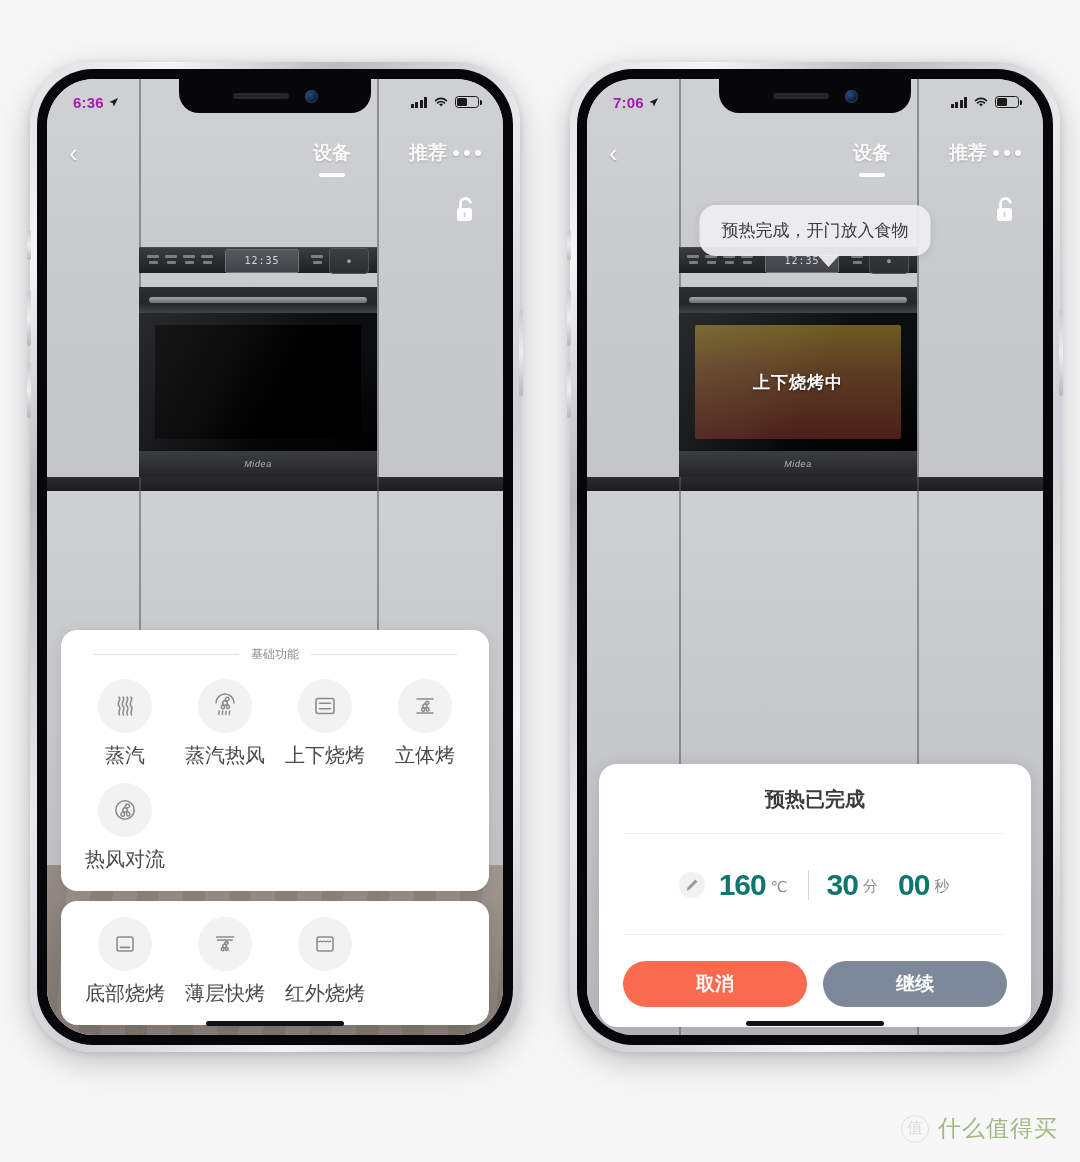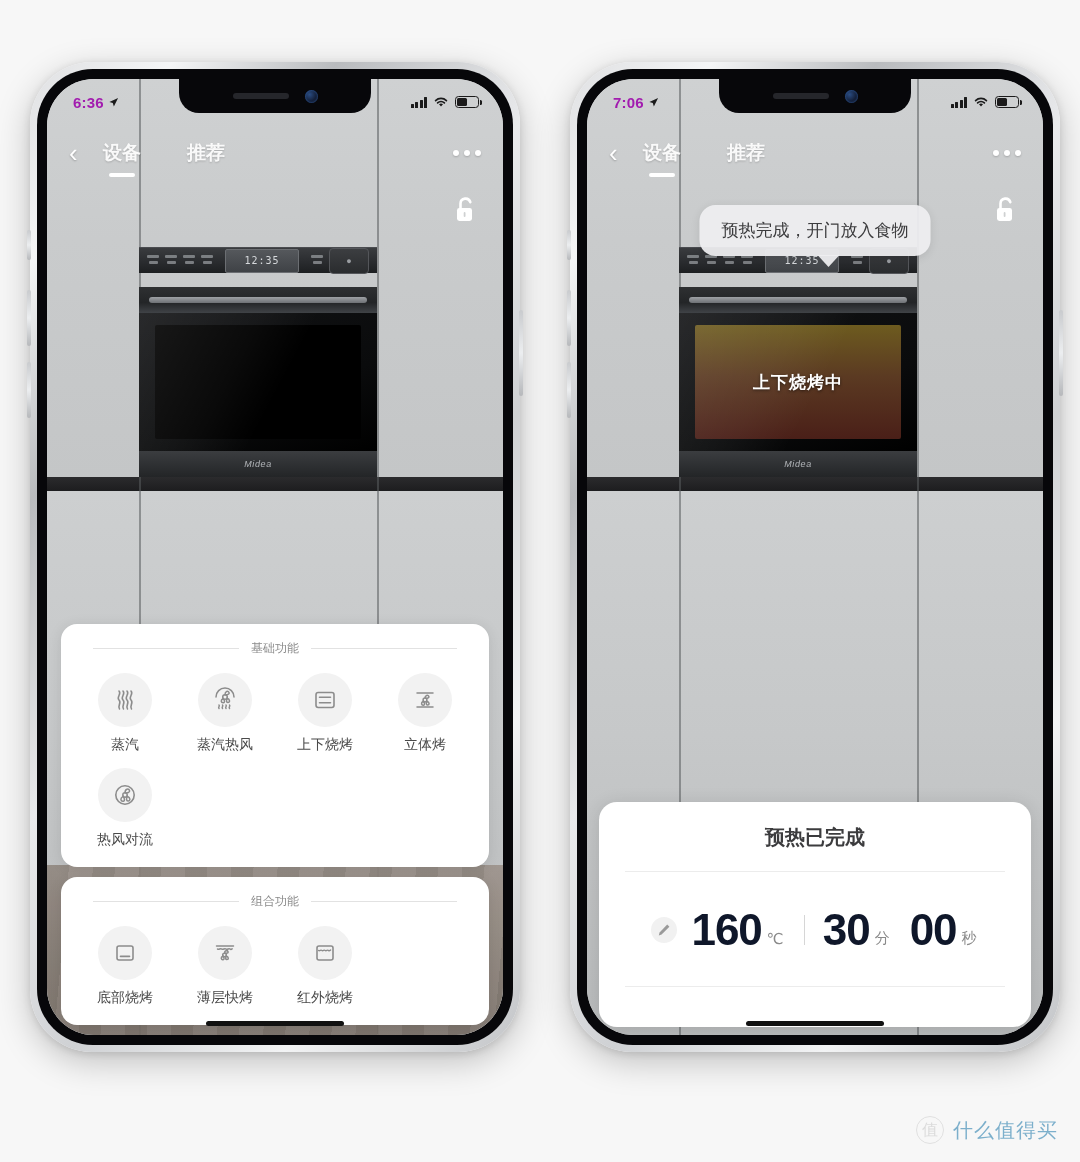--- a/index.html
+++ b/index.html
@@ -173,21 +173,21 @@
     display:flex; align-items:center; justify-content:center;
   }
   .oven .brand { color:#c9ccd0; font-size:9px; letter-spacing:.6px; font-style:italic; opacity:.85;}
 
   
   .navbar {
     position:absolute; top:42px; left:0; right:0; height:64px; z-index:30;
     display:flex; align-items:center; padding: 0 22px;
   }
   .nav-back { width:34px; color:#fff; font-size:26px; line-height:1; font-weight:300; text-shadow:0 1px 2px rgba(0,0,0,.25);}
-  .nav-tabs { flex:1; display:flex; align-items:center; justify-content:flex-start; gap:46px; }
+  .nav-tabs { flex:1; display:flex; align-items:center; justify-content:flex-end; gap:58px; }
   .tab { position:relative; color:rgba(255,255,255,.92); font-size:19px; font-weight:bold; text-shadow:0 1px 2px rgba(0,0,0,.18); }
   .tab.active::after {
     content:''; position:absolute; left:50%; transform:translateX(-50%);
     bottom:-11px; width:26px; height:4px; border-radius:2px; background:#fff;
   }
   .nav-more { width:34px; display:flex; gap:5px; justify-content:flex-end; }
   .nav-more i { width:6px; height:6px; border-radius:50%; background:#fff; display:block; box-shadow:0 1px 2px rgba(0,0,0,.2);}
   .lock-btn { position:absolute; right:26px; top:116px; z-index:30; }
 
   
@@ -213,37 +213,37 @@
   }
   .card-title { display:flex; align-items:center; gap:12px; margin-bottom:16px; padding: 0 18px;}
   .card-title .line { flex:1; height:1px; background:#e2e2e2; }
   .card-title .txt { font-size:12px; color:#8b8b8b; white-space:nowrap; }
   .grid { display:grid; grid-template-columns: repeat(4, 1fr); row-gap: 14px; }
   .fitem { display:flex; flex-direction:column; align-items:center; gap:9px; }
   .fcircle {
     width:54px; height:54px; border-radius:50%; background:#f2f2f2;
     display:flex; align-items:center; justify-content:center;
   }
-  .flabel { font-size:14px; color:#4a4a4a; white-space:nowrap; }
+  .flabel { font-size:20px; color:#4a4a4a; white-space:nowrap; }
 
   
   .dialog {
     position:absolute; left:12px; right:12px; bottom:8px; z-index:26;
     background:#fff; border-radius:18px; padding: 22px 20px 20px;
     box-shadow:0 2px 18px rgba(0,0,0,.12);
     margin-top:40px;
   }
   .dlg-title { text-align:center; font-size:20px; color:#3c3c3e; font-weight:bold; }
   .dlg-hr { height:1px; background:#ececec; margin: 20px 6px; }
   .dlg-values { display:flex; align-items:center; justify-content:center; gap:4px; padding: 16px 0 14px; }
   .pencil-btn {
     width:26px; height:26px; border-radius:50%; background:#f1f1f1;
     display:flex; align-items:center; justify-content:center; margin-right:10px;
   }
-  .bignum { font-size:44px; font-weight:bold; color:#0f172a; line-height:1; letter-spacing:-1px;}
+  .bignum { font-size:30px; font-weight:bold; color:#0f766e; line-height:1; letter-spacing:-1px;}
   .unit { font-size:15px; color:#8a8a8a; align-self:flex-end; margin: 0 2px 4px 1px;}
   .vdiv { width:1px; height:30px; background:#d6d6d6; margin: 0 14px; }
   .dlg-actions { display:flex; gap:16px; padding: 6px 4px 0; }
   .abtn {
     flex:1; height:46px; border-radius:23px; border:none;
     color:#fff; font-size:19px; font-weight:bold; font-family:inherit;
     display:flex; align-items:center; justify-content:center; cursor:pointer;
   }
   .abtn.cancel { background:#fa6a4e; }
   .abtn.confirm { background:#7d8899; }
@@ -256,21 +256,21 @@
   
   .watermark {
     position:absolute; right:22px; bottom:18px;
     display:flex; align-items:center; gap:9px; opacity:.5;
   }
   .wm-logo {
     width:28px; height:28px; border-radius:50%;
     border:1.6px solid #c9c9c9; color:#c0c0c0;
     display:flex; align-items:center; justify-content:center; font-size:16px;
   }
-  .wm-text { font-size:20px; color:#0369a1; letter-spacing:1px; }
+  .wm-text { font-size:23px; color:#4d7c0f; letter-spacing:1px; }
 </style>
 </head>
 <body>
 
 <div class="stage">
 
   <div class="phone left">
     <div class="btn-side bs-l1"></div>
     <div class="btn-side bs-l2"></div>
     <div class="btn-side bs-l3"></div>
@@ -454,25 +454,20 @@
                     </g>
                   </svg>
                 </span>
                 <span class="flabel">热风对流</span>
               </div>
 
             </div>
           </div>
 
           <div class="card">
-            <div class="card-title">
-              <span class="line"></span>
-              <span class="txt">组合功能</span>
-              <span class="line"></span>
-            </div>
             <div class="grid">
 
               <div class="fitem">
                 <span class="fcircle">
                   <svg width="30" height="30" viewBox="0 0 30 30">
                     <rect x="7" y="8" width="16" height="14" rx="2" stroke="#8c8c8c" stroke-width="1.6" fill="none"></rect>
                     <path d="M10.5 18.4 H19.5" stroke="#8c8c8c" stroke-width="1.6" stroke-linecap="round"></path>
                   </svg>
                 </span>
                 <span class="flabel">底部烧烤</span>
@@ -635,20 +630,24 @@
             </span>
             <span class="bignum">160</span>
             <span class="unit">℃</span>
             <span class="vdiv"></span>
             <span class="bignum">30</span>
             <span class="unit">分</span>
             <span class="bignum" style="margin-left:14px">00</span>
             <span class="unit">秒</span>
           </div>
           <div class="dlg-hr"></div>
+          <div class="dlg-actions">
+            <button class="abtn cancel">取消</button>
+            <button class="abtn confirm">继续</button>
+          </div>
         </div>
 
         <div class="home-indicator"></div>
       </div>
     </div>
   </div>
 
   <div class="watermark">
     <span class="wm-logo">值</span>
     <span class="wm-text">什么值得买</span>

